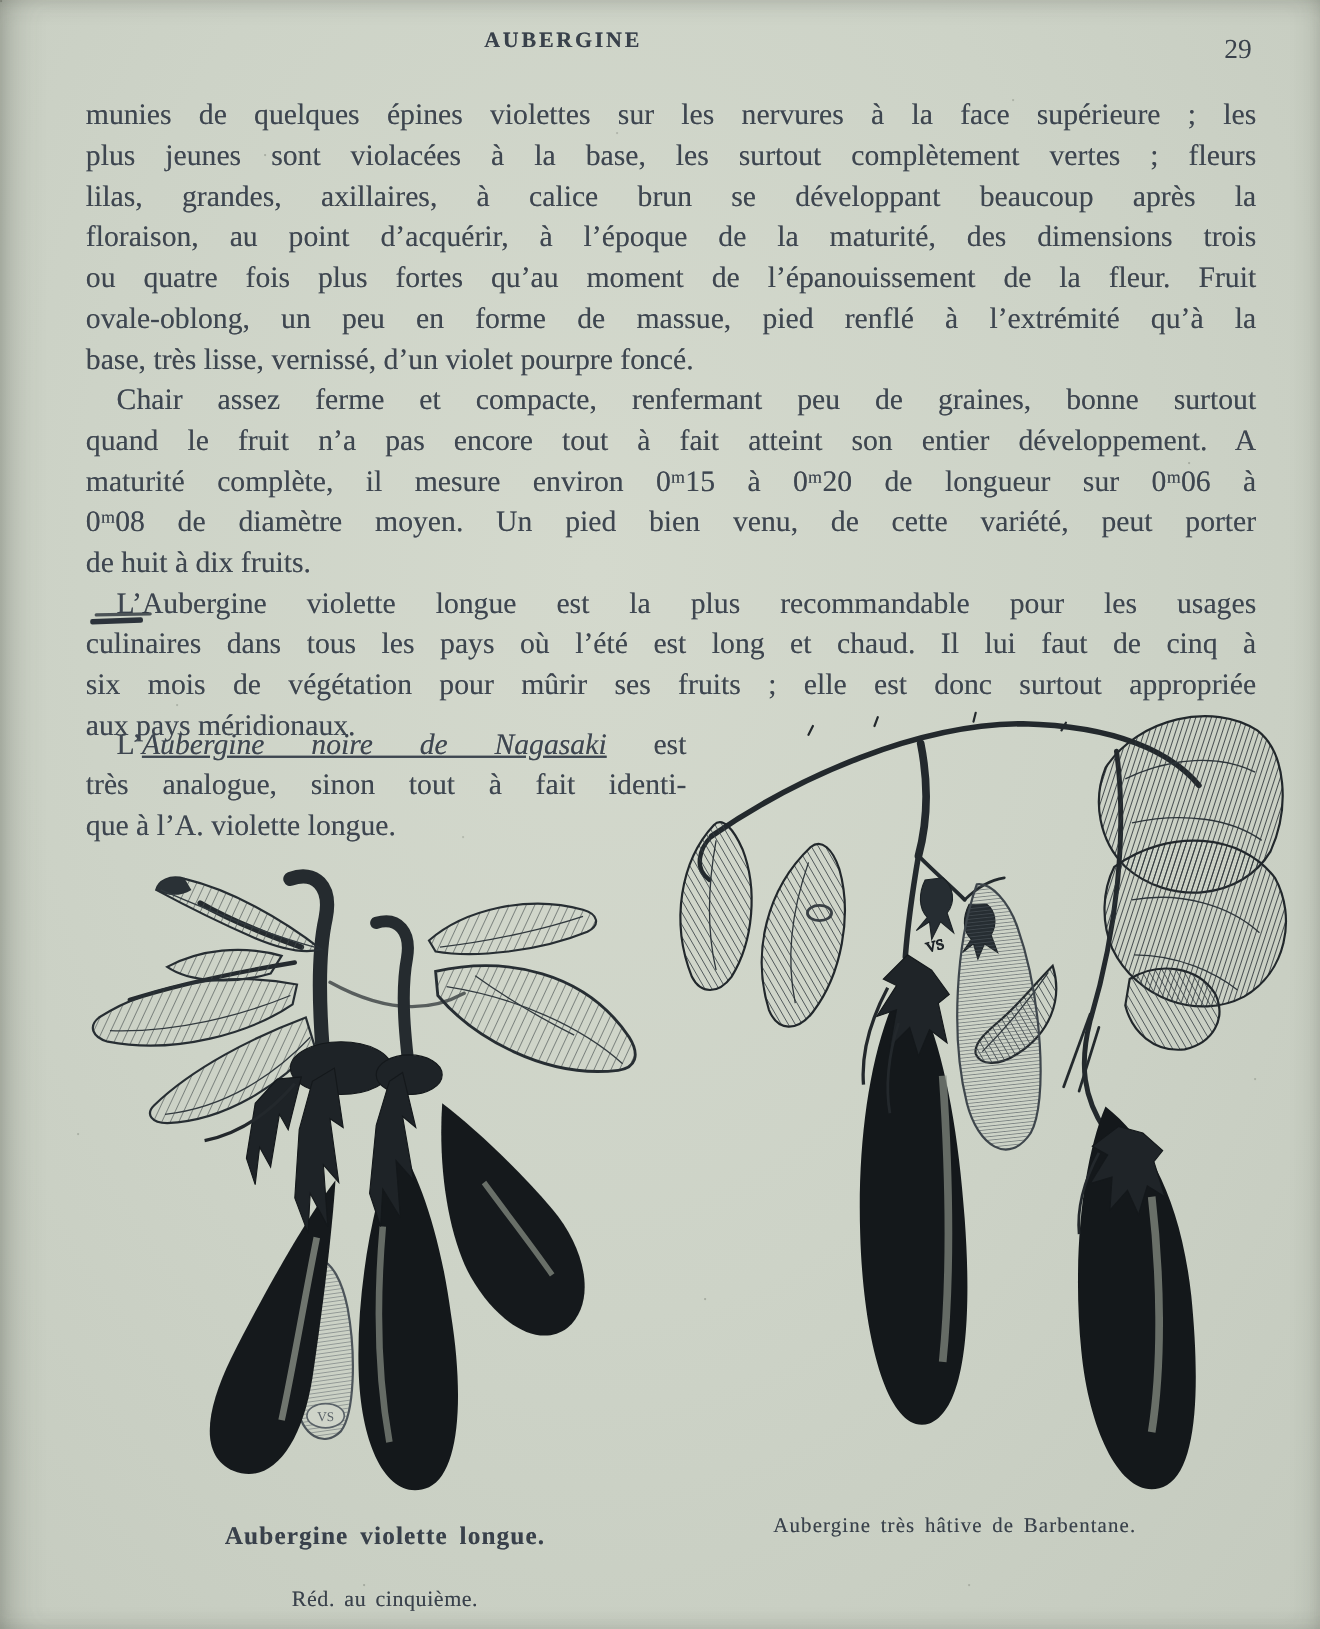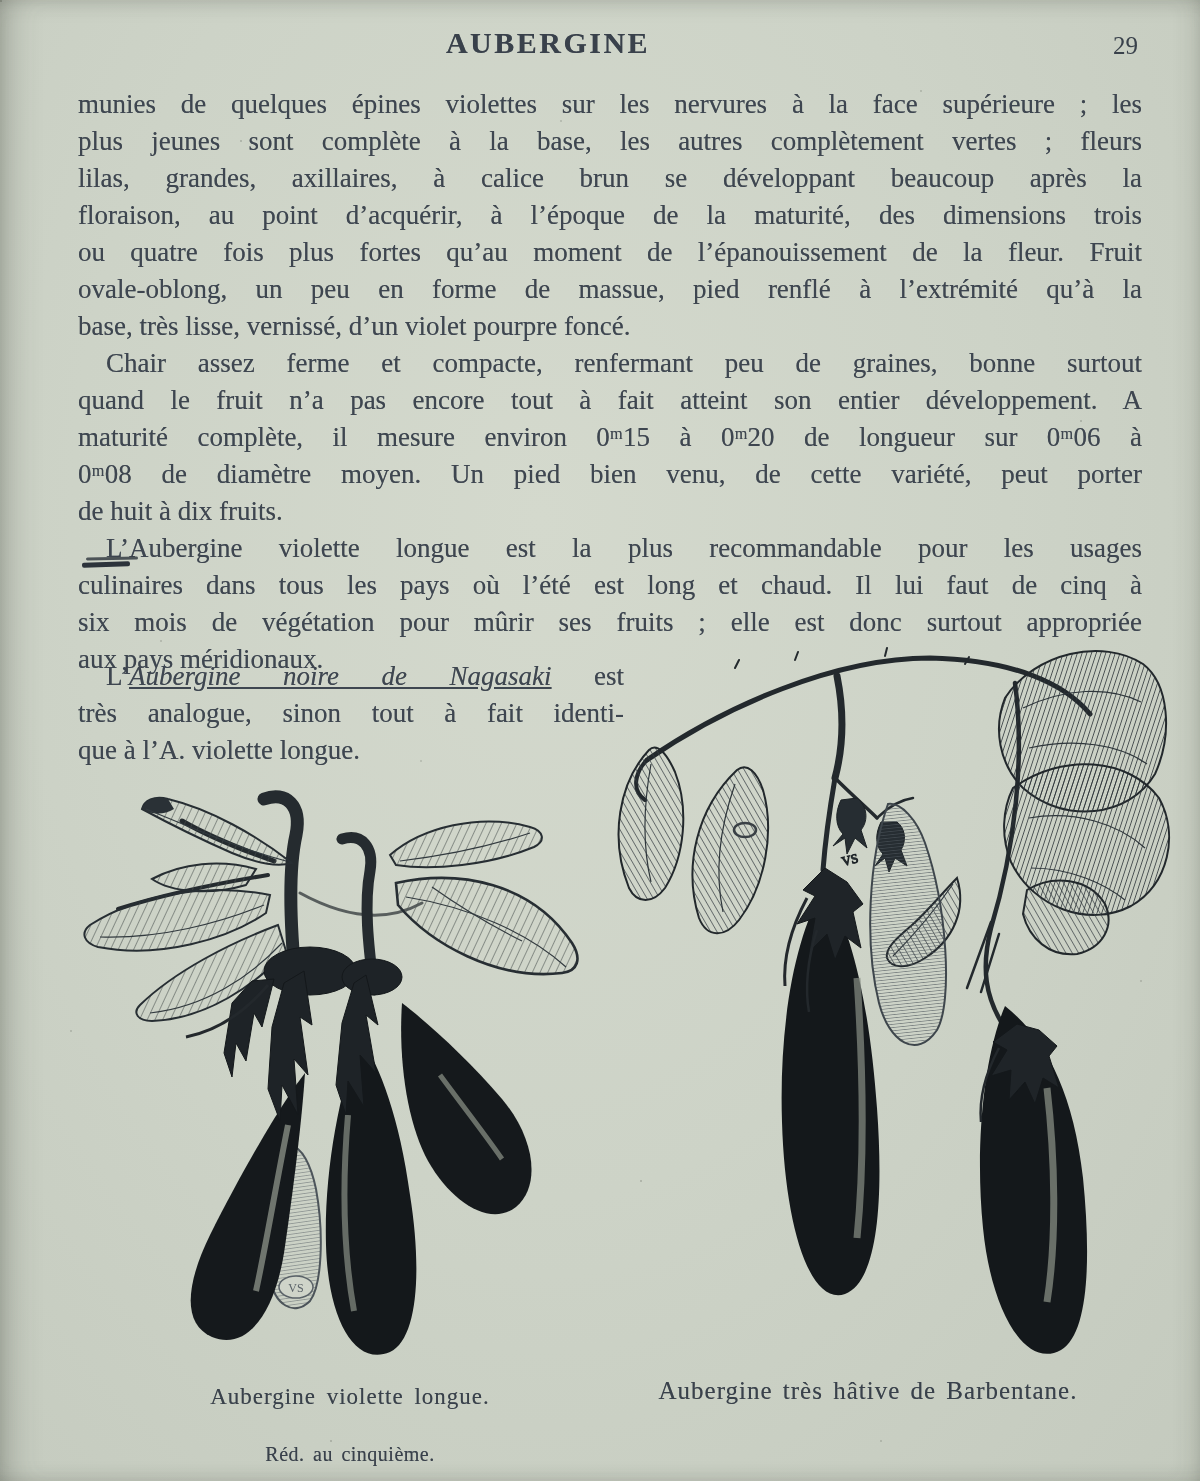--- a/index.html
+++ b/index.html
@@ -17,57 +17,56 @@
   .specks{position:absolute;left:0;top:0;width:2px;height:2px;border-radius:50%;
     background:rgba(92,98,88,.4);
     box-shadow:240px 140px 0 rgba(92,98,88,.35), 920px 90px 0 rgba(92,98,88,.3),
       1080px 420px 0 rgba(92,98,88,.35), 160px 640px 0 rgba(92,98,88,.3),
       640px 1180px 0 rgba(92,98,88,.35), 1010px 1290px 0 rgba(92,98,88,.3),
       330px 1440px 0 rgba(92,98,88,.35), 70px 1030px 0 rgba(92,98,88,.3),
       560px 120px 0 rgba(92,98,88,.28), 880px 1440px 0 rgba(92,98,88,.3),
       1140px 980px 0 rgba(92,98,88,.3), 420px 760px 0 rgba(92,98,88,.25);}
   .header-title{
     position:absolute;top:26px;left:0;width:1024px;text-align:center;
-    font-size:30px;font-weight:bold;letter-spacing:2.5px;color:#39414b;
+    font-size:20px;font-weight:bold;letter-spacing:2.5px;color:#39414b;
     text-shadow:0 0 .6px rgba(57,65,75,.6);
-    margin-left:36px;
   }
   .page-number{position:absolute;top:32px;right:62px;font-size:25px;color:#39414b;}
   .body-block{position:absolute;left:78px;top:86px;width:1064px;font-size:27px;line-height:37px;
     text-shadow:0 0 .5px rgba(62,70,80,.55);}
   .jl{text-align:justify;text-align-last:justify;-moz-text-align-last:justify;white-space:normal;}
   .end{text-align-last:left;-moz-text-align-last:left;}
   .ind{text-indent:28px;}
   .nagasaki-block{position:absolute;left:78px;top:658px;width:546px;font-size:27px;line-height:37px;
     text-shadow:0 0 .5px rgba(62,70,80,.55);}
   .it{font-style:italic;text-decoration:underline;}
   .ink-mark{position:absolute;background:#2c333b;border-radius:2px;}
   .mark-thin{left:86px;top:557px;width:52px;height:3px;transform:rotate(-1.2deg);opacity:.8;}
   .mark-thick{left:82px;top:562px;width:48px;height:5px;transform:rotate(-2deg);}
   .figure{position:absolute;}
   .fig-left{left:60px;top:775px;width:560px;height:615px;}
   .fig-right{left:585px;top:638px;width:590px;height:735px;}
   .caption{position:absolute;text-align:center;color:#39414b;text-shadow:0 0 .5px rgba(57,65,75,.5);}
-  .cap1-l{left:95px;top:1384px;width:510px;font-size:23px;letter-spacing:1px;word-spacing:4px;}
+  .cap1-l{left:95px;top:1384px;width:510px;font-size:23px;letter-spacing:1px;word-spacing:4px;font-weight:bold;}
   .cap2-l{left:95px;top:1443px;width:510px;font-size:20px;letter-spacing:.5px;word-spacing:3px;}
-  .cap1-r{left:618px;top:1377px;width:500px;font-size:25px;letter-spacing:1px;word-spacing:3px;}
+  .cap1-r{left:618px;top:1377px;width:500px;font-size:19px;letter-spacing:1px;word-spacing:3px;}
   .cap2-r{left:618px;top:1495px;width:500px;font-size:22px;letter-spacing:.3px;word-spacing:2px;}
 </style>
 </head>
 <body>
 
 <div class="page">
   <div class="specks"></div>
 
   <div class="header-title">AUBERGINE</div>
   <div class="page-number">29</div>
 
   <div class="body-block">
     <div class="jl">munies de quelques épines violettes sur les nervures à la face supérieure ; les</div>
-    <div class="jl">plus jeunes sont complète à la base, les autres complètement vertes ; fleurs</div>
+    <div class="jl">plus jeunes sont violacées à la base, les surtout complètement vertes ; fleurs</div>
     <div class="jl">lilas, grandes, axillaires, à calice brun se développant beaucoup après la</div>
     <div class="jl">floraison, au point d’acquérir, à l’époque de la maturité, des dimensions trois</div>
     <div class="jl">ou quatre fois plus fortes qu’au moment de l’épanouissement de la fleur. Fruit</div>
     <div class="jl">ovale-oblong, un peu en forme de massue, pied renflé à l’extrémité qu’à la</div>
     <div class="jl end">base, très lisse, vernissé, d’un violet pourpre foncé.</div>
     <div class="jl ind">Chair assez ferme et compacte, renfermant peu de graines, bonne surtout</div>
     <div class="jl">quand le fruit n’a pas encore tout à fait atteint son entier développement. A</div>
     <div class="jl">maturité complète, il mesure environ 0ᵐ15 à 0ᵐ20 de longueur sur 0ᵐ06 à</div>
     <div class="jl">0ᵐ08 de diamètre moyen. Un pied bien venu, de cette variété, peut porter</div>
     <div class="jl end">de huit à dix fruits.</div>

